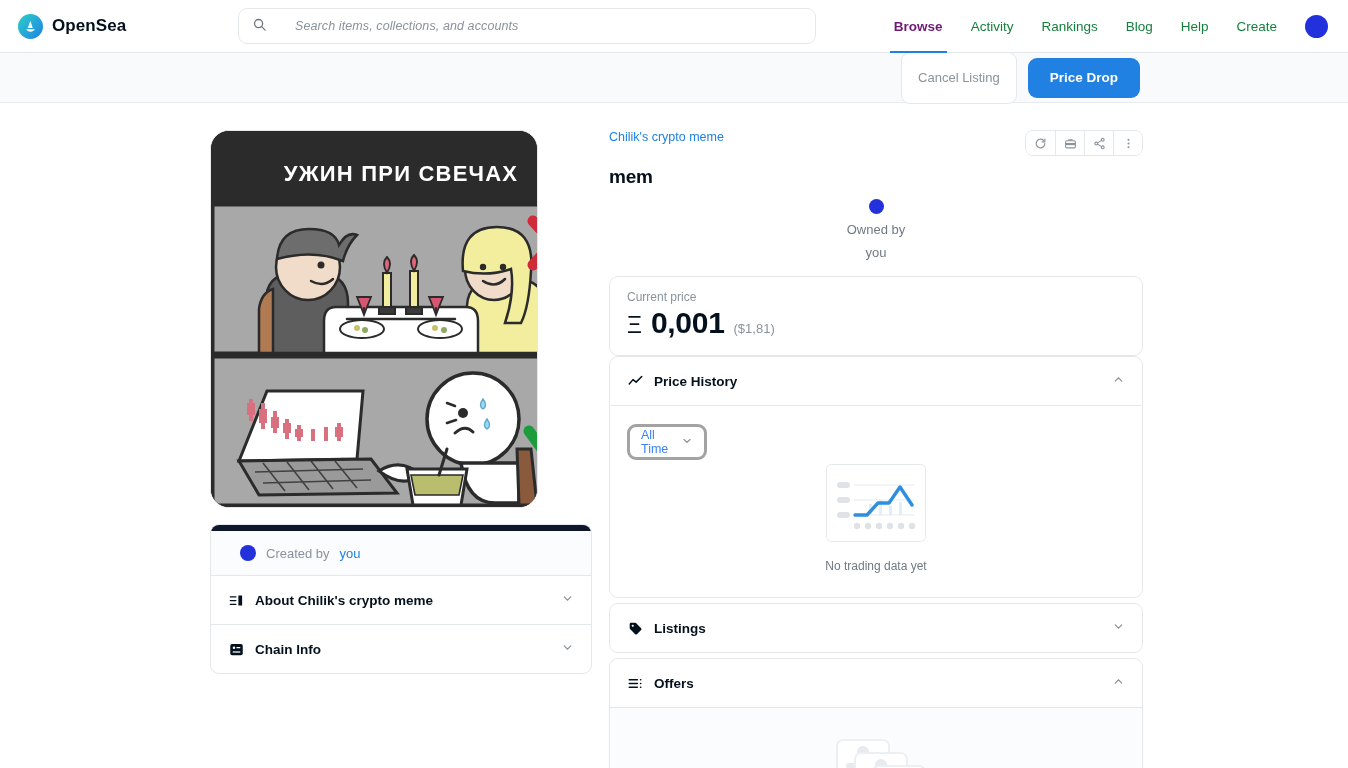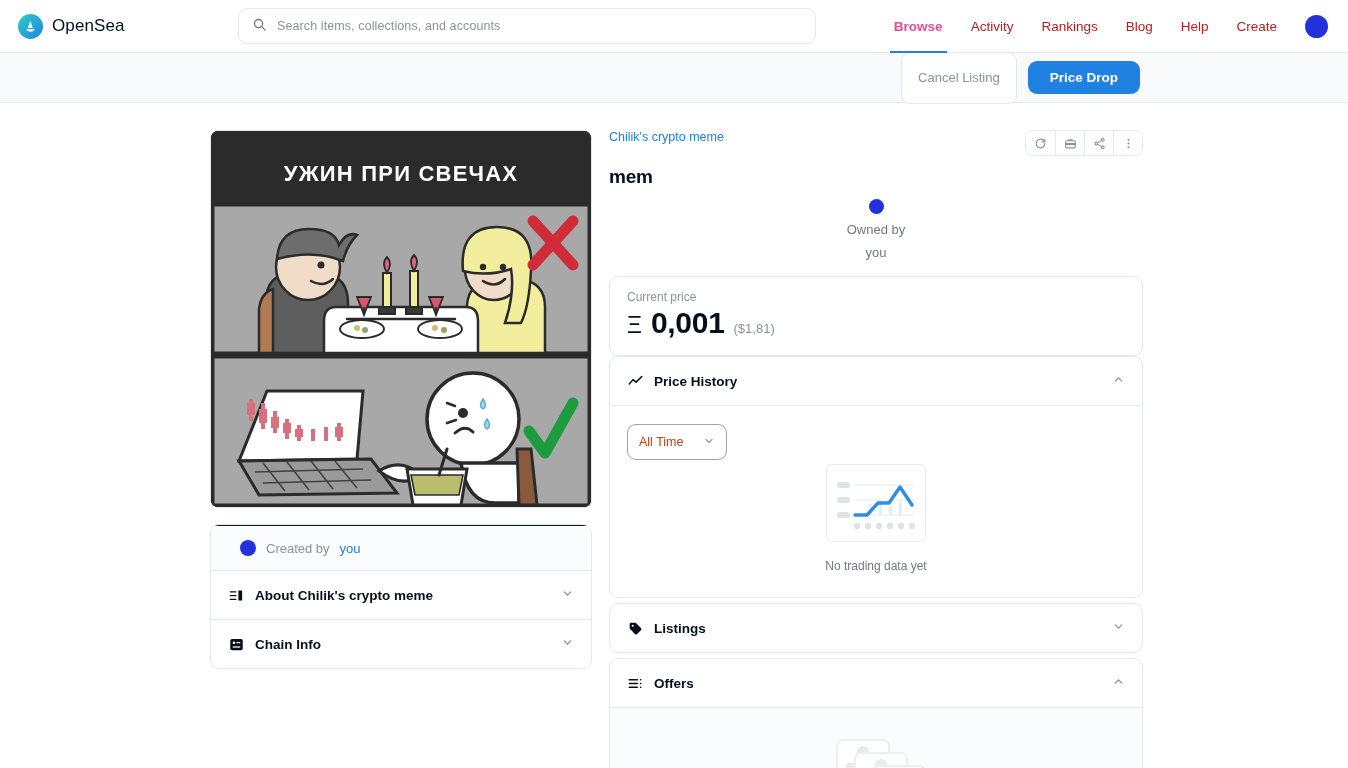--- a/index.html
+++ b/index.html
@@ -16,85 +16,86 @@
     height: 53px;
     display: flex; align-items: center;
     border-bottom: 1px solid #e5e8eb;
     background: #fff;
     position: relative;
   }
   .brand { display: flex; align-items: center; gap: 9px; padding-left: 18px; width: 220px; }
   .logo-mark { width: 25px; height: 25px; border-radius: 50%; position: relative;
     background: linear-gradient(135deg,#2bd0c8 0%,#2081e2 100%); display:flex;align-items:center;justify-content:center; }
   .logo-mark svg { display:block; }
-  .brand-name { font-size: 17px; font-weight: 400; letter-spacing: .1px; color:#04111d; }
+  .brand-name { font-size: 17px; font-weight: 700; letter-spacing: .1px; color:#04111d; }
 
   .searchwrap { margin-left: 18px; }
   .searchbox {
     width: 578px; height: 36px;
     border: 1px solid #e5e8eb; border-radius: 9px;
     background: #fff;
-    display: flex; align-items: center; gap: 10px;
+    display: flex; align-items: center; gap: 28px;
     padding: 0 13px;
+    font-style: italic;
   }
   .searchbox .ph { font-size: 12.5px; color: #8a939b; letter-spacing:.1px; }
 
   .navlinks { margin-left: auto; display: flex; align-items: center; gap: 28px; padding-right: 20px; height:53px; }
-  .navlink { font-size: 13.5px; color: #b91c1c; height:53px; display:flex; align-items:center; cursor:pointer; position:relative; }
-  .navlink.active { color: #ec4899; font-weight: 700; }
+  .navlink { font-size: 13.5px; color: #15803d; height:53px; display:flex; align-items:center; cursor:pointer; position:relative; }
+  .navlink.active { color: #701a75; font-weight: 700; }
   .navlink.active::after {
     content:""; position:absolute; left:-4px; right:-4px; bottom:0; height:2px; background:#2081e2;
   }
   .avatar-btn { width: 23px; height: 23px; border-radius: 50%; background:#2331dd; cursor:pointer; }
 
   
   .subbar {
     height: 50px; background: #f9fafb;
     border-bottom: 1px solid #e9ebee;
     display: flex; align-items: center; justify-content: flex-end;
     padding-right: 208px; gap: 11px;
   }
   .btn-ghost {
     height: 52px; padding: 0 16px; border-radius: 9px;
     border: 1px solid #e5e8eb; background:#fff;
     font-size: 13px; color: #8a939b; cursor: pointer;
     display:flex;align-items:center;
   }
   .btn-primary {
-    height: 33px; padding: 16px 22px; border-radius: 9px; border: none;
+    height: 40px; padding: 16px 22px; border-radius: 9px; border: none;
     background: #2081e2; color: #fff; font-size: 13.5px; font-weight: 700;
     cursor: pointer; display:flex;align-items:center;
   }
 
   
   .page { display: flex; padding: 27px 208px 0 210px; gap: 17px; }
   .col-left { width: 382px; flex: none; }
   .col-right { width: 534px; flex: none; }
 
   
   .art {
-    width: 382px; height: 378px;
-    border: 1px solid #e5e8eb; border-radius: 8px; overflow: hidden;
+    width: 328px; height: 378px;
+    border: 1px solid #e5e8eb; border-radius: 19px; overflow: hidden;
     background:#2b2b2b;
   }
   .art svg { display:block; }
 
   
   .card { border: 1px solid #e5e8eb; border-radius: 9px; background: #fff; overflow: hidden; }
   .card + .card { margin-top: 5px; }
   .card-head {
     height: 48px; display:flex; align-items:center; gap: 11px;
     padding: 0 17px; cursor: pointer;
   }
   .card-head .ttl { font-size: 13.5px; font-weight: 700; color:#04111d; }
   .chev { margin-left: auto; color:#8a939b; }
   .ico { width:16px; height:16px; display:flex; align-items:center; justify-content:center; color:#04111d; flex:none; }
 
   
-  .details-body { border-top: 1px solid #0f172a; background:#fbfcfd; padding: 14px 17px; }
+  .details-body { border-top: 6px solid #0f172a; background:#fbfcfd; padding: 14px 17px; }
   .creator-row { display:flex; align-items:center; gap: 10px; padding-left: 12px; }
   .dot-av { width: 16px; height:16px; border-radius:50%; background:#2331dd; flex:none; }
   .muted { font-size: 13px; color:#8a939b; }
   .linkblue { color:#2081e2; }
 
   .card-sep { border-top: 1px solid #e5e8eb; }
 
   
   .collection-link { font-size: 12.5px; color: #2081e2; cursor:pointer; }
   .rt-head { display:flex; align-items:flex-start; }
@@ -116,22 +117,22 @@
   }
   .price-label { font-size: 12px; color:#8a939b; }
   .price-main { display:flex; align-items:baseline; gap:9px; margin-top:4px; }
   .eth-glyph { font-size: 23px; font-weight: 400; color:#04111d; line-height:1; }
   .price-val { font-size: 30px; font-weight: 700; letter-spacing:-.3px; color:#04111d; line-height:1; }
   .price-usd { font-size: 13px; color:#8a939b; }
 
   
   .ph-body { border-top:1px solid #e5e8eb; padding: 18px 17px 24px 17px; }
   .select {
-    width: 100px; height: 36px; border:1px solid #a3a3a3; border-radius:9px;
-    display:flex; align-items:center; padding: 0 11px; font-size:12.5px; color:#c2410c;
+    width: 80px; height: 36px; border:3px solid #a3a3a3; border-radius:9px;
+    display:flex; align-items:center; padding: 0 11px; font-size:12.5px; color:#3b82f6;
     cursor:pointer; background:#fff;
   }
   .select .chev { margin-left:auto; }
   .empty-wrap { display:flex; flex-direction:column; align-items:center; margin-top: 4px; }
   .empty-cap { font-size:12px; color:#707a83; margin-top: 13px; }
 
   .offers-body { border-top:1px solid #e5e8eb; background:#fbfcfd; height: 112px;
     display:flex; align-items:flex-start; justify-content:center; padding-top: 22px; }
 </style>
 </head>

